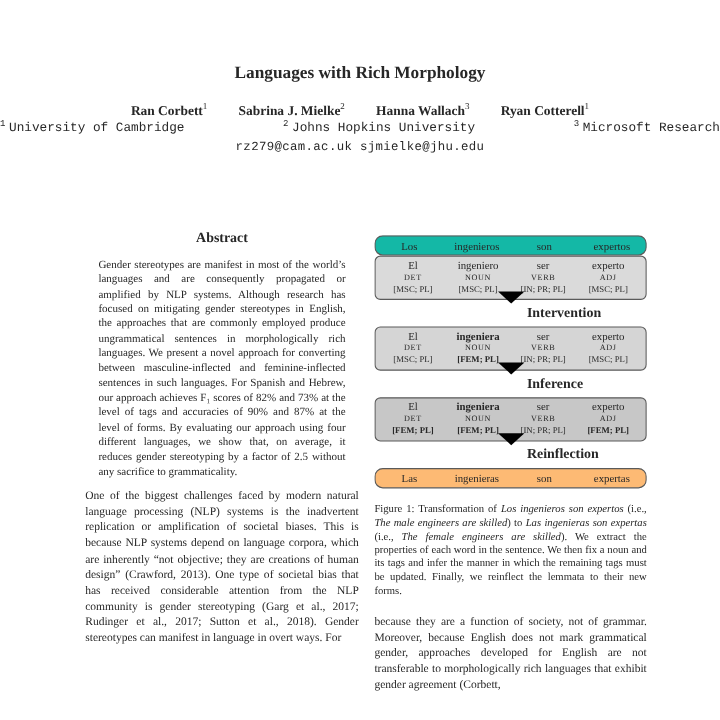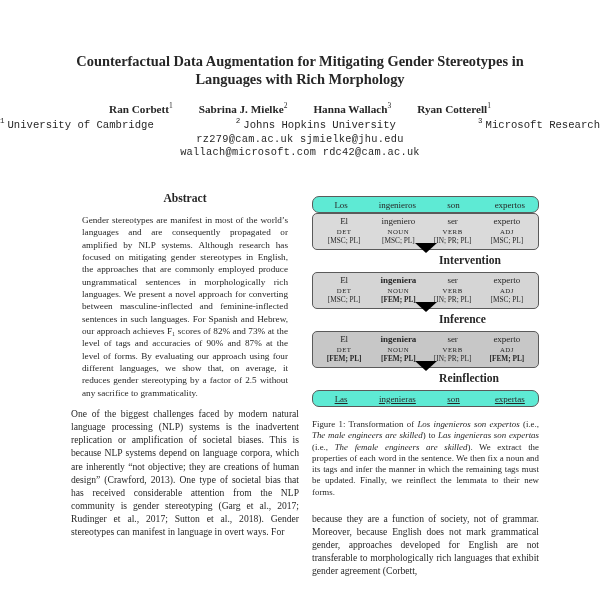--- a/index.html
+++ b/index.html
@@ -25,22 +25,22 @@
   .abs-body { width:206px; margin:9px auto 0; font-size:9.2px; line-height:12.35px; text-align:justify; }
   .sec-head { margin-top:15px; font-weight:bold; font-size:11.6px; }
   .sec-head .num { display:inline-block; width:22px; }
   .body-text { margin-top:8px; font-size:9.6px; line-height:13.1px; text-align:justify; }
   
   .sent-box {
     height:17px; border:1px solid #5a5a5a; border-radius:7px;
     display:grid; grid-template-columns:repeat(4,1fr); align-items:center;
     text-align:center; font-size:9px;
   }
-  .src { background:#5eead4; }
-  .tgt { background:#5eead4;text-decoration:underline; }
+  .src { background:#14b8a6; }
+  .tgt { background:#fdba74; }
   .fig-table {
     border:1px solid #5a5a5a; border-radius:5px;
     display:grid; grid-template-columns:repeat(4,1fr);
     text-align:center; padding:2px 4px 3px; height:37px;
   }
   .bg-a { background:#dadada; }
   .bg-b { background:#d5d5d5; }
   .bg-c { background:#c7c7c7; }
   .fig-col .w { font-size:9px;  line-height:11px; }
   .fig-col .p { font-size:6.8px; line-height:9px;  letter-spacing:0.5px; }
@@ -54,37 +54,35 @@
   .caption { margin-top:12px; font-size:8.9px; line-height:11.25px; text-align:justify; }
   .after-fig { margin-top:14px; }
 </style>
 </head>
 <body>
 
 <div class="page">
 
   <div class="hdr">
     <div class="title">
-      <div>Counterfactual Data Augmentation for Mitigating Gender Stereotypes in</div>
       <div>Languages with Rich Morphology</div>
     </div>
     <div class="authors">
       <span><b>Ran Corbett</b><sup>1</sup></span>
       <span><b>Sabrina J. Mielke</b><sup>2</sup></span>
       <span><b>Hanna Wallach</b><sup>3</sup></span>
       <span><b>Ryan Cotterell</b><sup>1</sup></span>
     </div>
     <div class="affils">
       <span><sup>1</sup><span>University of Cambridge</span></span>
       <span><sup>2</sup><span>Johns Hopkins University</span></span>
       <span><sup>3</sup><span>Microsoft Research</span></span>
     </div>
     <div class="emails">
       <div>rz279@cam.ac.uk  sjmielke@jhu.edu</div>
-      <div>wallach@microsoft.com  rdc42@cam.ac.uk</div>
     </div>
   </div>
 
   <div class="col-left">
     <div class="abs-head">Abstract</div>
     <p class="abs-body">Gender stereotypes are manifest in most of the world’s languages and are consequently propagated or amplified by NLP systems. Although research has focused on mitigating gender stereotypes in English, the approaches that are commonly employed produce ungrammatical sentences in morphologically rich languages. We present a novel approach for converting between masculine-inflected and feminine-inflected sentences in such languages. For Spanish and Hebrew, our approach achieves F₁ scores of 82% and 73% at the level of tags and accuracies of 90% and 87% at the level of forms. By evaluating our approach using four different languages, we show that, on average, it reduces gender stereotyping by a factor of 2.5 without any sacrifice to grammaticality.</p>
     <p class="body-text">One of the biggest challenges faced by modern natural language processing (NLP) systems is the inadvertent replication or amplification of societal biases. This is because NLP systems depend on language corpora, which are inherently “not objective; they are creations of human design” (Crawford, 2013). One type of societal bias that has received considerable attention from the NLP community is gender stereotyping (Garg et al., 2017; Rudinger et al., 2017; Sutton et al., 2018). Gender stereotypes can manifest in language in overt ways. For</p>
   </div>
 
   <div class="col-right">

